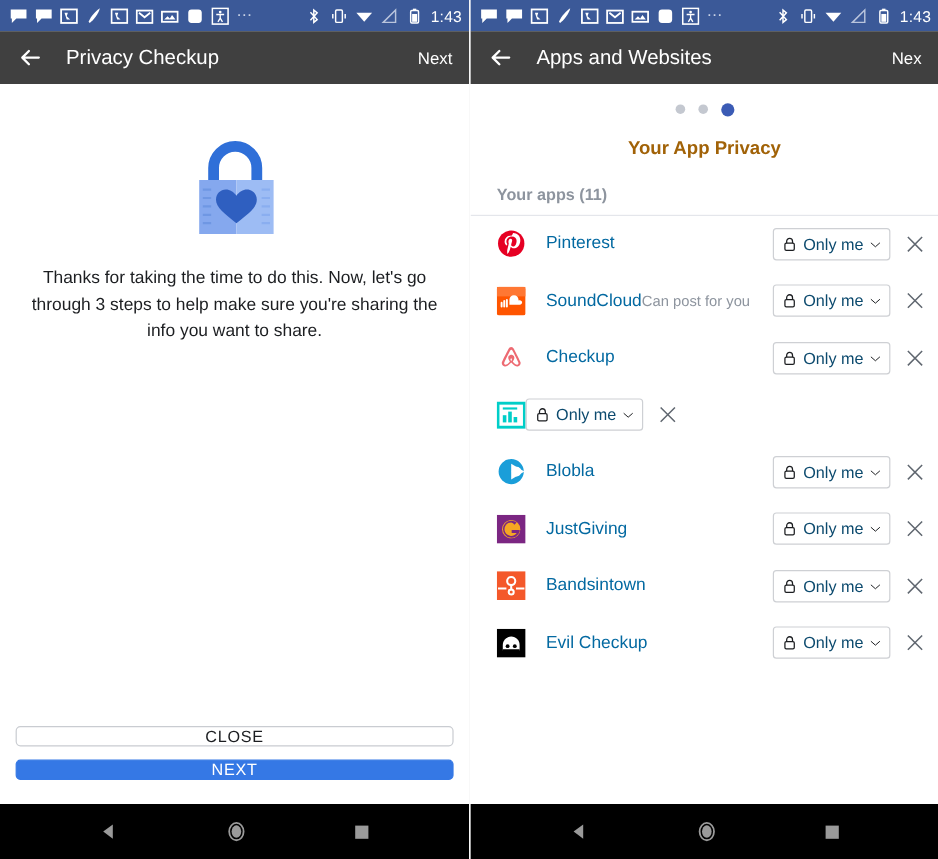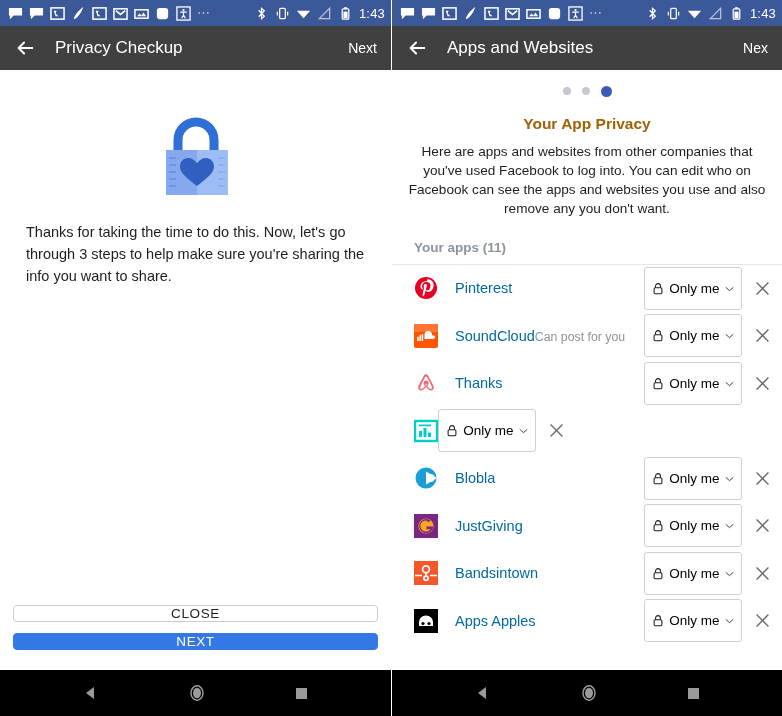--- a/index.html
+++ b/index.html
@@ -45,21 +45,21 @@
   
   .body-left { flex: 1 1 auto; position: relative; background: #fff; padding: 0 22px; }
   .lock-wrap { display: flex; justify-content: center; margin-top: 42px; }
   .lock { width: 80px; height: 92px; }
   .headline {
     margin-top: 58px; text-align: center;
     font-size: 20px; font-weight: bold; color: #1c1e21;
     letter-spacing: -.1px;
   }
   .subtext {
-    margin-top: 17px; 
+    margin-top: 17px; text-align: center;
     font-size: 14.5px; line-height: 22px; color: #1c1e21;
     padding: 0 4px;
   }
   .btn-row {
     position: absolute; left: 0; right: 0; bottom: 20px;
     display: flex; gap: 11px; padding: 0 13px; flex-direction: column;
   }
   .btn {
     flex: 1 1 0; height: 34px; border-radius: 4px;
     display: flex; align-items: center; justify-content: center;
@@ -89,24 +89,24 @@
   }
   .app-row {
     display: flex; align-items: center;
     height: 47.5px; padding: 0 0 0 22px;
   }
   .app-ico { width: 24px; height: 24px; flex: 0 0 24px; }
   .app-text { margin-left: 17px; flex: 1 1 auto; min-width: 0; }
   .app-name { font-size: 14.5px; color: #0369a1; line-height: 17px; white-space: nowrap; }
   .app-note { font-size: 12.3px; color: #8d949e; line-height: 15px; margin-top: 1px; white-space: nowrap; }
   .aud-btn {
-    flex: 0 0 auto; height: 43px; min-width: 98px;
+    flex: 0 0 auto; height: 27px; min-width: 98px;
     border: 1px solid #ced0d4; border-radius: 3px;
     display: flex; align-items: center; justify-content: center; gap: 5px;
-    font-size: 13.5px; color: #000000; background: #fff; cursor: pointer;
+    font-size: 13.5px; color: #0c4a6e; background: #fff; cursor: pointer;
     padding: 0 7px;
   }
   .aud-lock { width: 12px; height: 13px; flex: 0 0 12px; }
   .aud-caret { width: 9px; height: 6px; flex: 0 0 9px; margin-top: 1px; }
   .x-btn {
     flex: 0 0 40px; height: 40px; display: flex;
     align-items: center; justify-content: center; cursor: pointer;
   }
   .x-btn svg { width: 17px; height: 17px; }
 
@@ -300,21 +300,20 @@
       <span class="next">Nex</span>
     </div>
 
     <div class="body-right">
       <div class="dots">
         <span class="dot"></span>
         <span class="dot"></span>
         <span class="dot active"></span>
       </div>
       <div class="r-title">Your App Privacy</div>
-      <div class="r-sub">Here are apps and websites from other companies that you've used Facebook to log into. You can edit who on Facebook can see the apps and websites you use and also remove any you don't want.</div>
       <div class="sec-head">Your apps (11)</div>
 
       <div id="app-list">
           <div class="app-row">
             <span class="app-ico"><svg viewBox="0 0 24 24">
                 <circle cx="12" cy="12" r="11" fill="#e60023"></circle>
                 <path d="M12.6 5.2c-4 0-6.1 2.6-6.1 5.2 0 1.2.6 2.6 1.7 3.1.2.1.3 0 .3-.1l.2-.8c0-.2 0-.3-.1-.4-.4-.5-.6-1.2-.6-1.9 0-2.2 1.7-4.3 4.5-4.3 2.5 0 4 1.5 4 3.6 0 2.7-1.2 4.9-3 4.9-1 0-1.7-.8-1.5-1.8.3-1.2.8-2.5.8-3.3 0-.8-.4-1.4-1.3-1.4-1 0-1.8 1-1.8 2.4 0 .9.3 1.5.3 1.5l-1.2 5c-.3 1.5-.1 3.3 0 3.5 0 .1.2.2.3.1.1-.1 1.4-1.7 1.8-3.3l.7-2.6c.4.7 1.4 1.3 2.5 1.3 3.3 0 5.5-3 5.5-7 0-3-2.5-5.7-6-5.7z" fill="#fff"></path>
               </svg></span>
             <span class="app-text"><span class="app-name">Pinterest</span></span>
             <span class="aud-btn">
@@ -354,21 +353,21 @@
             <span class="x-btn">
               <svg viewBox="0 0 20 20">
                 <path d="M3 3l14 14M17 3L3 17" stroke="#606770" stroke-width="1.5" fill="none"></path>
               </svg>
             </span>
           </div>
           <div class="app-row">
             <span class="app-ico"><svg viewBox="0 0 24 24">
                 <path d="M12 3.2c1 0 1.8.6 2.4 1.8 1.8 3.4 4.8 9.3 5.3 10.6.6 1.8-.5 3.6-2.3 3.8-1.5.2-3-.9-3.9-1.8l-1.5-1.5-1.5 1.5c-.9.9-2.4 2-3.9 1.8-1.8-.2-2.9-2-2.3-3.8.5-1.3 3.5-7.2 5.3-10.6C10.2 3.8 11 3.2 12 3.2zm0 2.2c-.3 0-.5.2-.8.7-1.7 3.2-4.6 9-5 10.1-.3.9.2 1.7 1 1.8.8.1 1.8-.6 2.6-1.4l1.1-1.1-1-1.9c-.8-1.6-.2-3.3 1.3-3.8.6-.2 1.2-.2 1.8 0 1.5.5 2.1 2.2 1.3 3.8l-1 1.9 1.1 1.1c.8.8 1.8 1.5 2.6 1.4.8-.1 1.3-.9 1-1.8-.4-1.1-3.3-6.9-5-10.1-.3-.5-.5-.7-.8-.7zm0 7.1c-.6.2-.8.9-.4 1.7l.4.8.4-.8c.4-.8.2-1.5-.4-1.7z" fill="#ed6a72"></path>
               </svg></span>
-            <span class="app-text"><span class="app-name">Thanks</span></span>
+            <span class="app-text"><span class="app-name">Checkup</span></span>
             <span class="aud-btn">
               <svg class="aud-lock" viewBox="0 0 14 16">
                 <path d="M4 7V5a3 3 0 0 1 6 0v2" fill="none" stroke="#1c1e21" stroke-width="1.3"></path>
                 <rect x="2.2" y="7" width="9.6" height="7.4" rx="1.4" fill="none" stroke="#1c1e21" stroke-width="1.3"></rect>
               </svg>
               <span>Only me</span>
               <svg class="aud-caret" viewBox="0 0 12 8">
                 <path d="M1 1.8 6 6.2l5-4.4" fill="none" stroke="#1c1e21" stroke-width="1.1"></path>
               </svg>
             </span>
@@ -475,21 +474,21 @@
           </div>
           <div class="app-row">
             <span class="app-ico"><svg viewBox="0 0 24 24">
                 <rect width="24" height="24" fill="#000"></rect>
                 <path d="M12 6.5c-4 0-7 3-7 7v4.5h14V13.5c0-4-3-7-7-7z" fill="#fff"></path>
                 <path d="M5 9.5 3 4.2l4.4 2.6zM19 9.5 21 4.2l-4.4 2.6z" fill="#000"></path>
                 <circle cx="9" cy="14.5" r="1.6" fill="#000"></circle>
                 <circle cx="15" cy="14.5" r="1.6" fill="#000"></circle>
                 <path d="M5 17h14v2H5z" fill="#000"></path>
               </svg></span>
-            <span class="app-text"><span class="app-name">Apps Apples</span></span>
+            <span class="app-text"><span class="app-name">Evil Checkup</span></span>
             <span class="aud-btn">
               <svg class="aud-lock" viewBox="0 0 14 16">
                 <path d="M4 7V5a3 3 0 0 1 6 0v2" fill="none" stroke="#1c1e21" stroke-width="1.3"></path>
                 <rect x="2.2" y="7" width="9.6" height="7.4" rx="1.4" fill="none" stroke="#1c1e21" stroke-width="1.3"></rect>
               </svg>
               <span>Only me</span>
               <svg class="aud-caret" viewBox="0 0 12 8">
                 <path d="M1 1.8 6 6.2l5-4.4" fill="none" stroke="#1c1e21" stroke-width="1.1"></path>
               </svg>
             </span>

